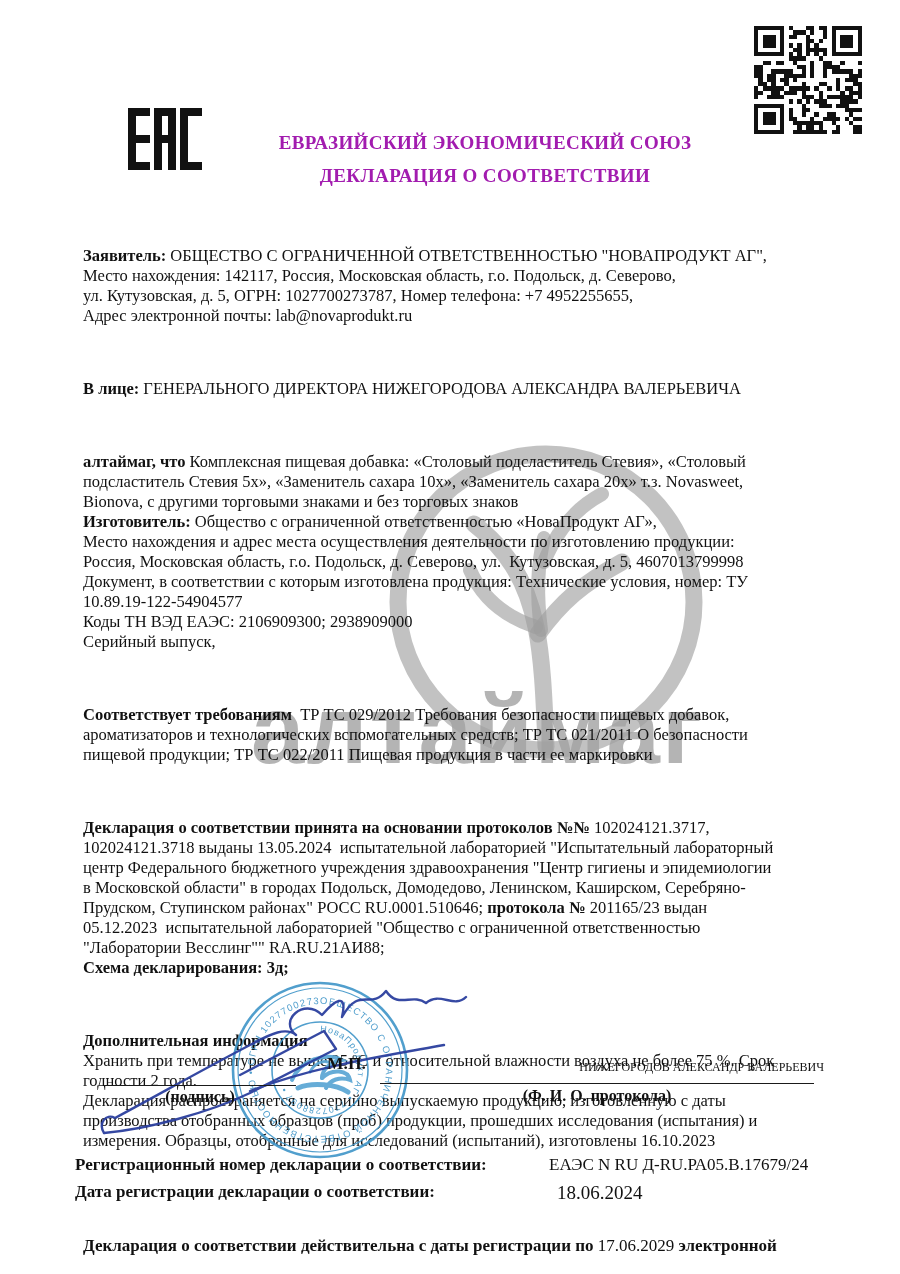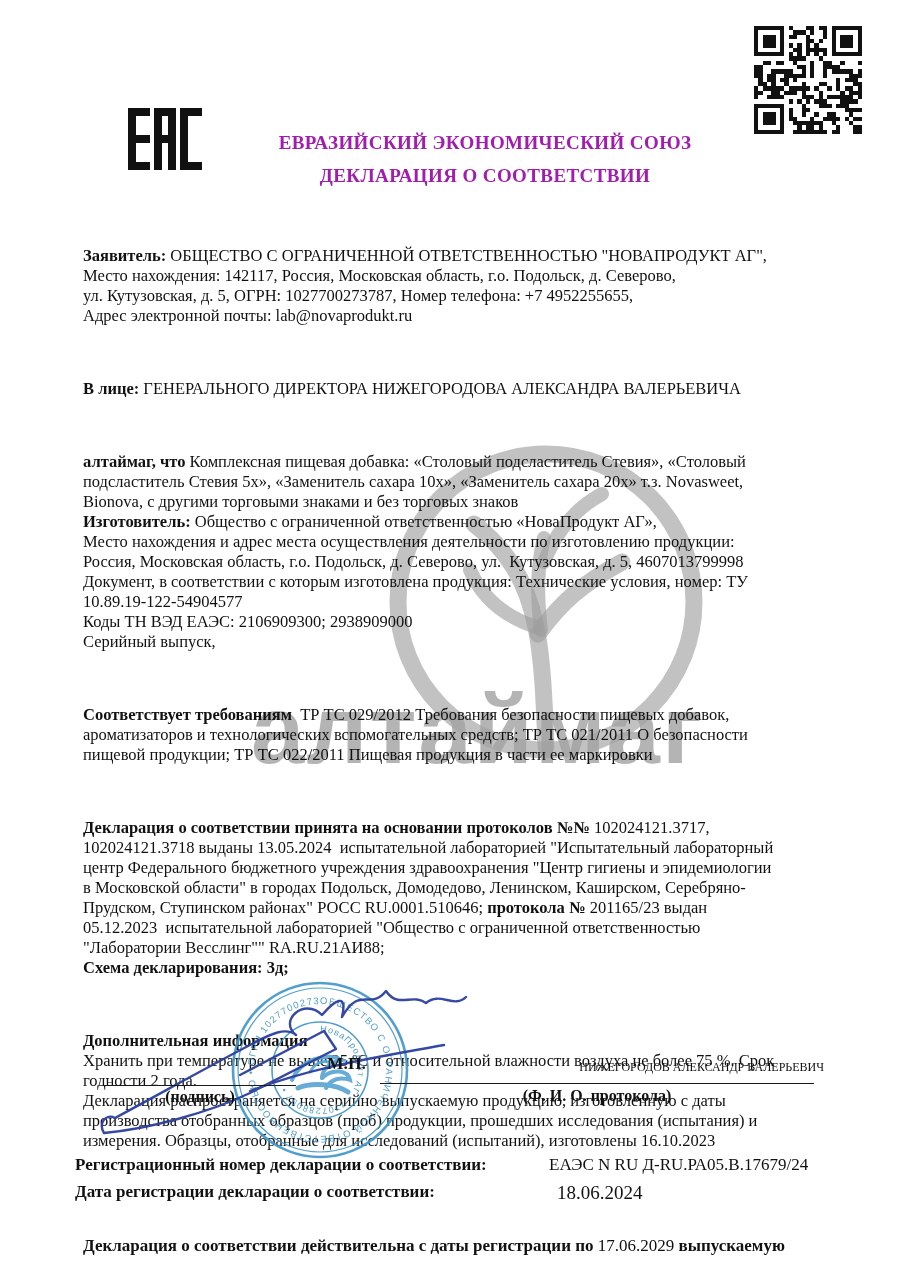--- a/index.html
+++ b/index.html
@@ -433,21 +433,21 @@
 Прудском, Ступинском районах" РОСС RU.0001.510646; </span><span class="b">протокола № </span><span>201165/23 выдан
 05.12.2023  испытательной лабораторией "Общество с ограниченной ответственностью
 "Лаборатории Весслинг"" RA.RU.21АИ88;
 </span><span class="b">Схема декларирования: 3д;</span></p>
     <p><span class="b">Дополнительная информация
 </span><span>Хранить при температуре не выше 25 ºС и относительной влажности воздуха не более 75 %. Срок
 годности 2 года.
 Декларация распространяется на серийно выпускаемую продукцию, изготовленную с даты
 производства отобранных образцов (проб) продукции, прошедших исследования (испытания) и
 измерения. Образцы, отобранные для исследований (испытаний), изготовлены 16.10.2023</span></p>
-    <p class="validity"><span class="b">Декларация о соответствии действительна с даты регистрации по </span><span>17.06.2029</span><span class="b"> выпускаемую</span></p>
+    <p class="validity"><span class="b">Декларация о соответствии действительна с даты регистрации по </span><span>17.06.2029</span><span class="b"> электронной</span></p>
   </div>
 
   <div class="stamp">
     <svg width="188" height="188" viewBox="0 0 188 188">
       <defs>
         <path id="outerRing" d="M94,28 a66,66 0 1,1 -0.01,0"></path>
         <path id="innerRing" d="M94,56 a38,38 0 1,1 -0.01,0"></path>
       </defs>
       <g fill="none" stroke="#4397c9">
         <circle cx="94" cy="94" r="87" stroke-width="2.6"></circle>

